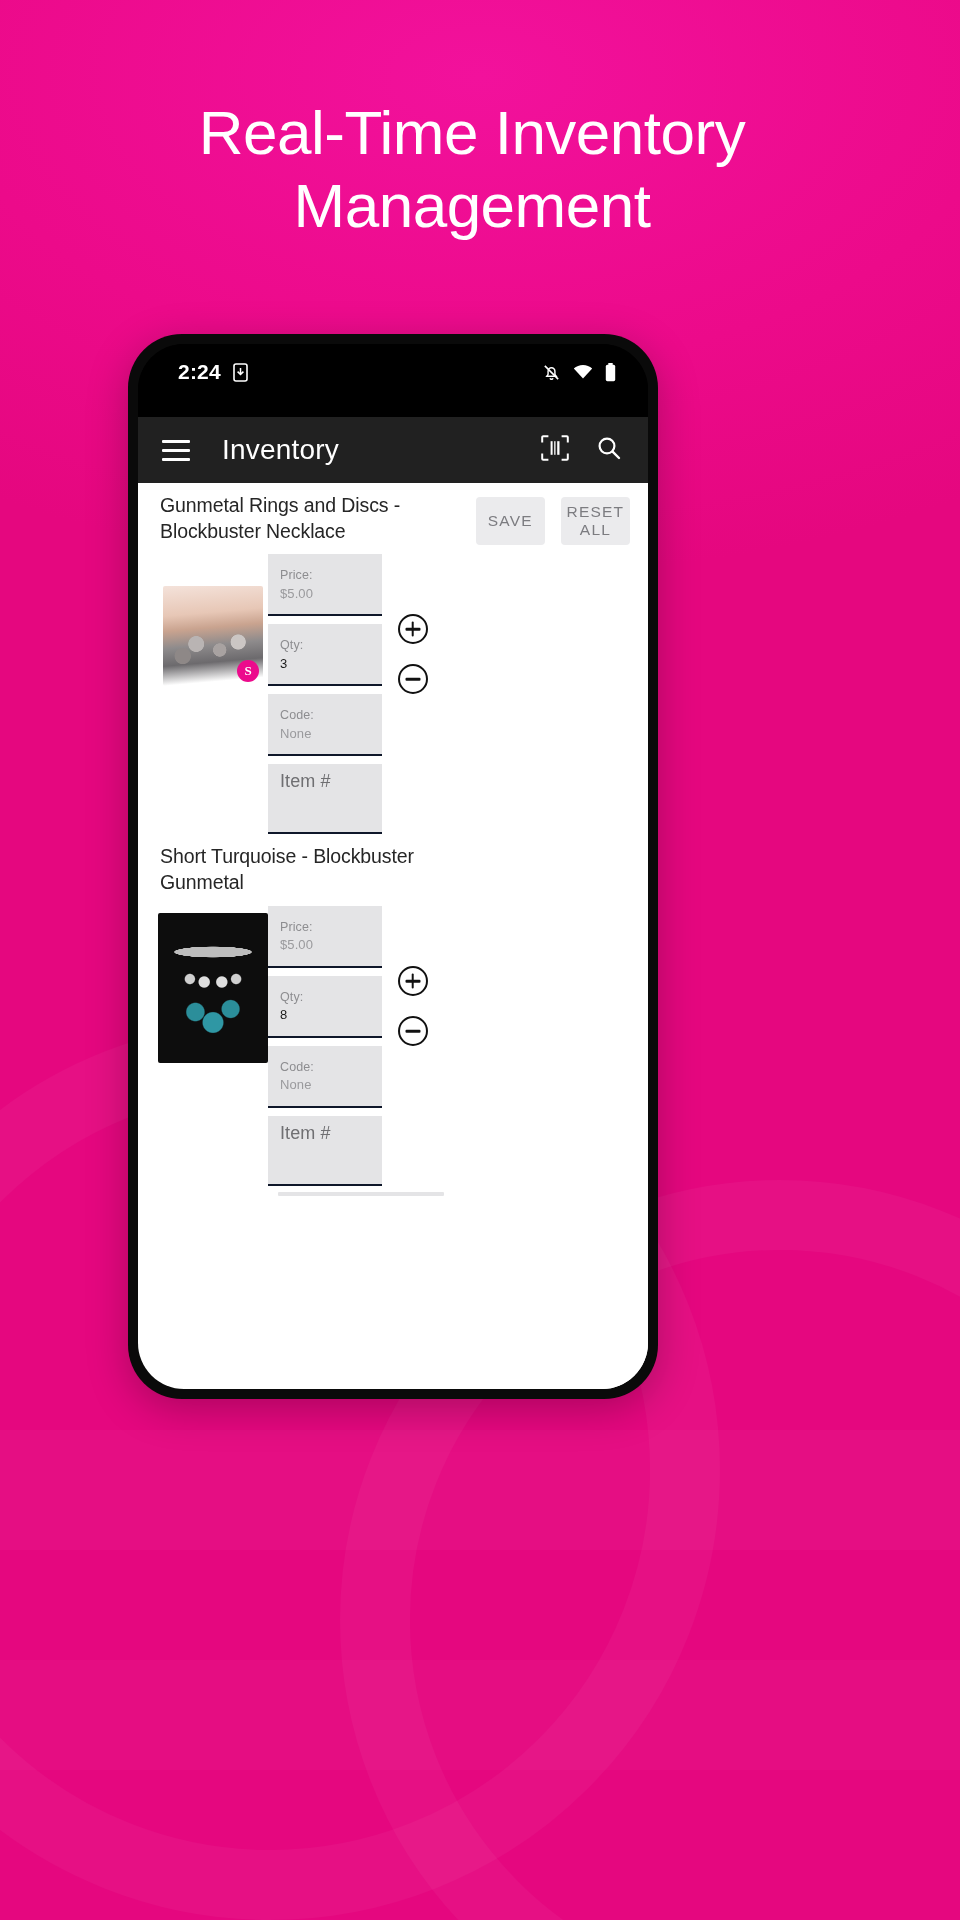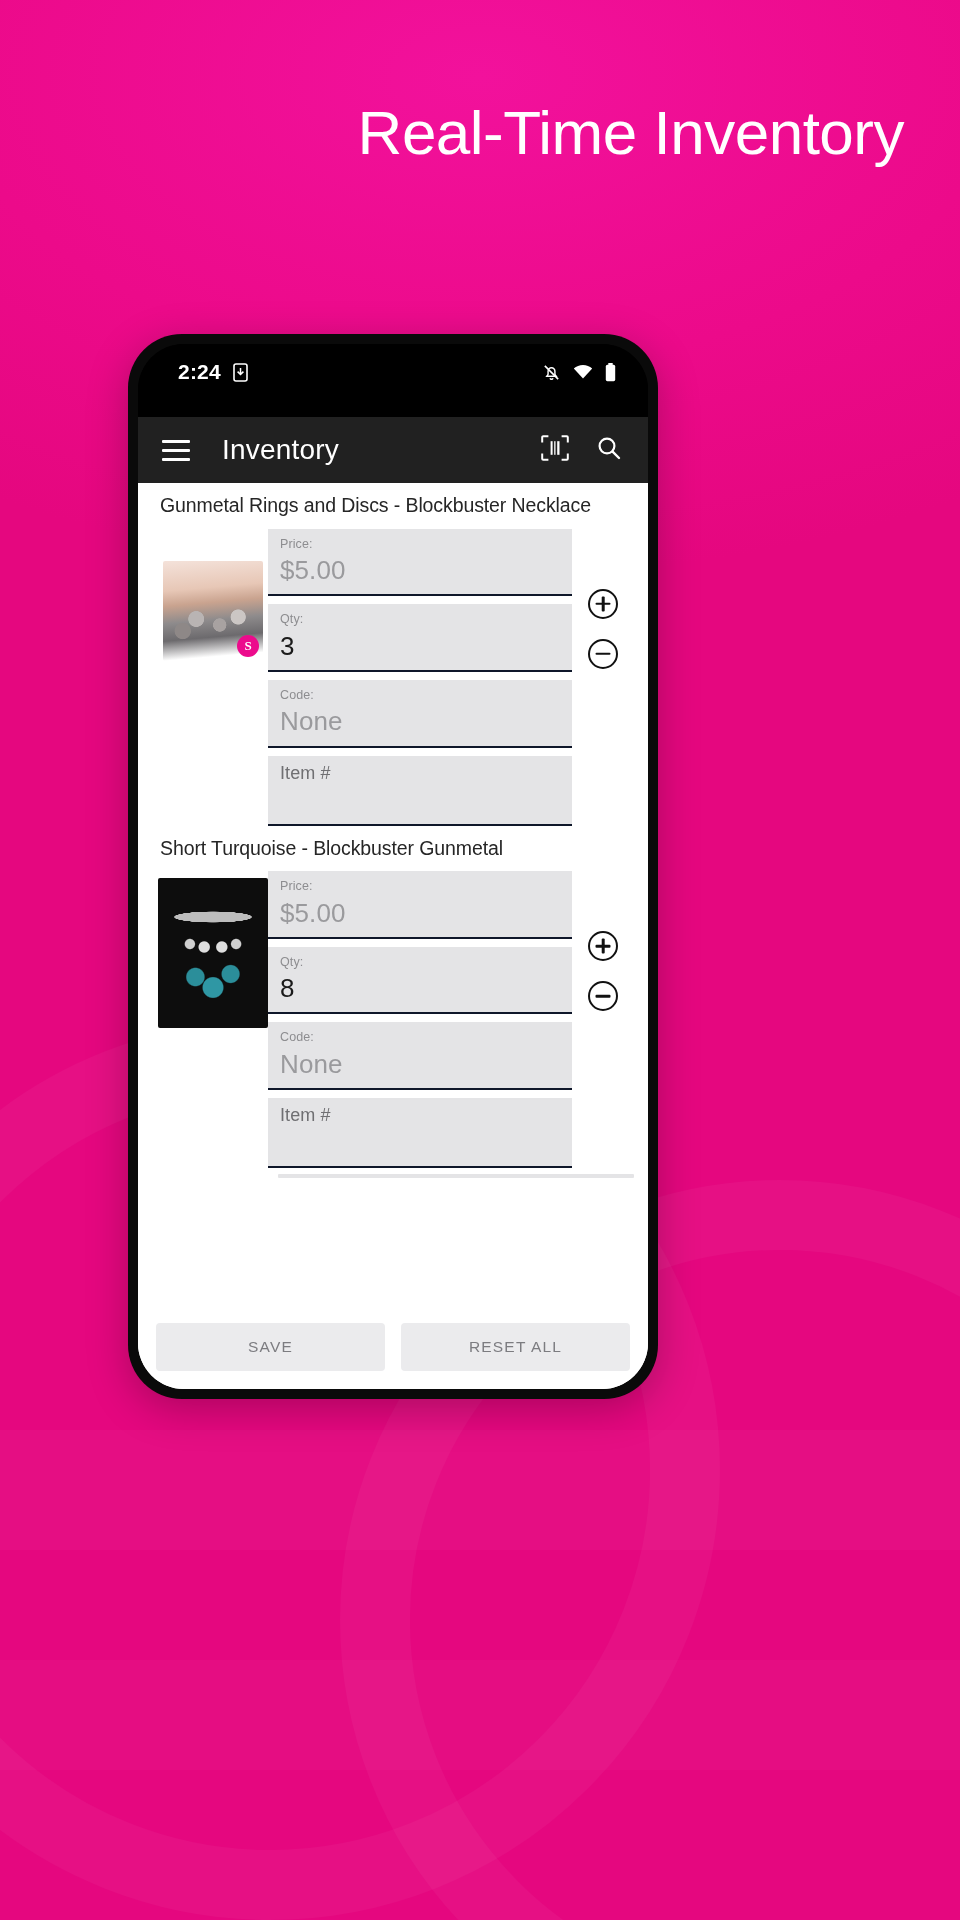--- a/index.html
+++ b/index.html
@@ -53,21 +53,21 @@
     left: 0; right: 0; top: 1660px;
     height: 110px;
     background: rgba(255,255,255,0.028);
   }
 
   
   .headline {
     position: absolute;
     left: 0; right: 16px;
     top: 96px;
-    text-align: right;
+    text-align: center;
     color: #ffffff;
     font-size: 62px;
     line-height: 1.18;
     font-weight: 400;
     letter-spacing: -0.5px;
     padding: 0 40px;
   }
   .headline .line { display: block; }
 
   
@@ -142,21 +142,21 @@
     cursor: pointer;
   }
 
   
   .screen {
     flex: 1 1 auto;
     background: #ffffff;
     position: relative;
     overflow: hidden;
     display: flex;
-    flex-direction: column;
+    flex-direction: row;
   }
   .scroll-area {
     flex: 1 1 auto;
     overflow: hidden;
     padding: 0 0 4px 0;
     position: relative;
   }
 
   .product-title {
     font-size: 19.5px;
@@ -250,21 +250,21 @@
     flex-direction: column;
     justify-content: center;
   }
   .field-label {
     font-size: 12.5px;
     color: #8d8d90;
     line-height: 1.4;
     letter-spacing: 0.1px;
   }
   .field-value {
-    font-size: 26px;
+    font-size: 13px;
     color: #9a9a9d;
     line-height: 1.35;
     letter-spacing: 0.1px;
   }
   .field-value.filled { color: #1b1b1b; }
   .field-placeholder {
     font-size: 18px;
     color: #6f6f72;
     letter-spacing: 0.1px;
   }
@@ -343,20 +343,21 @@
 
 <div class="bg">
   <div class="bg-shape bg-arc-1"></div>
   <div class="bg-shape bg-arc-2"></div>
   <div class="bg-band"></div>
   <div class="bg-band2"></div>
 </div>
 
 <div class="headline">
   <span class="line">Real-Time Inventory</span>
+  <span class="line">Management</span>
 </div>
 
 <div class="phone">
   <div class="phone-inner">
 
     <div class="statusbar">
       <div class="sb-left">
         <span class="sb-time">2:24</span>
         <span class="sb-icon">
           <svg width="15" height="19" viewBox="0 0 15 19">

